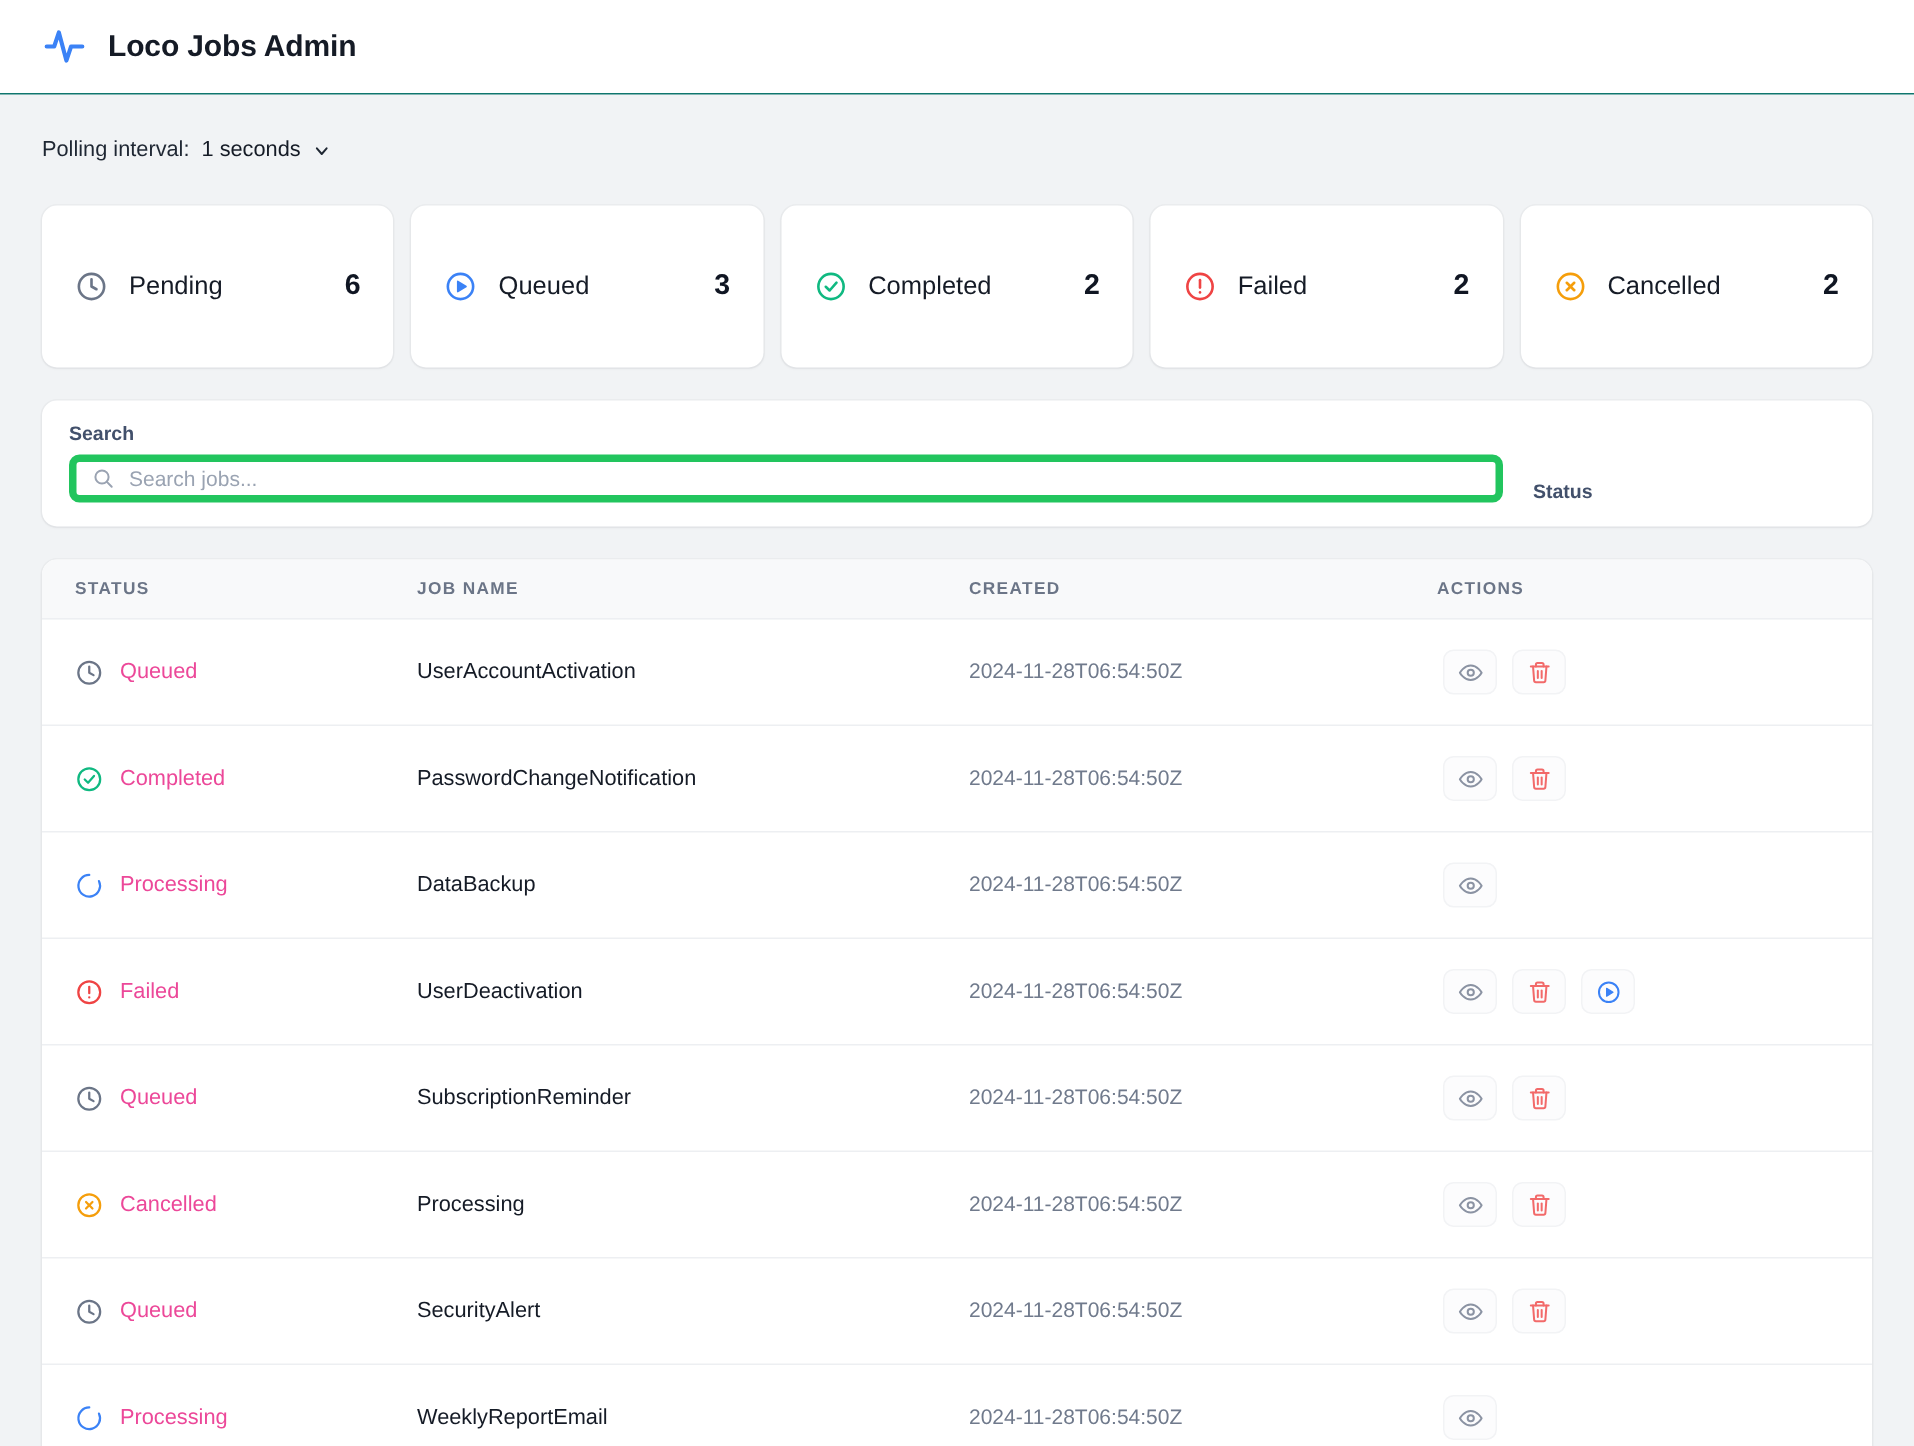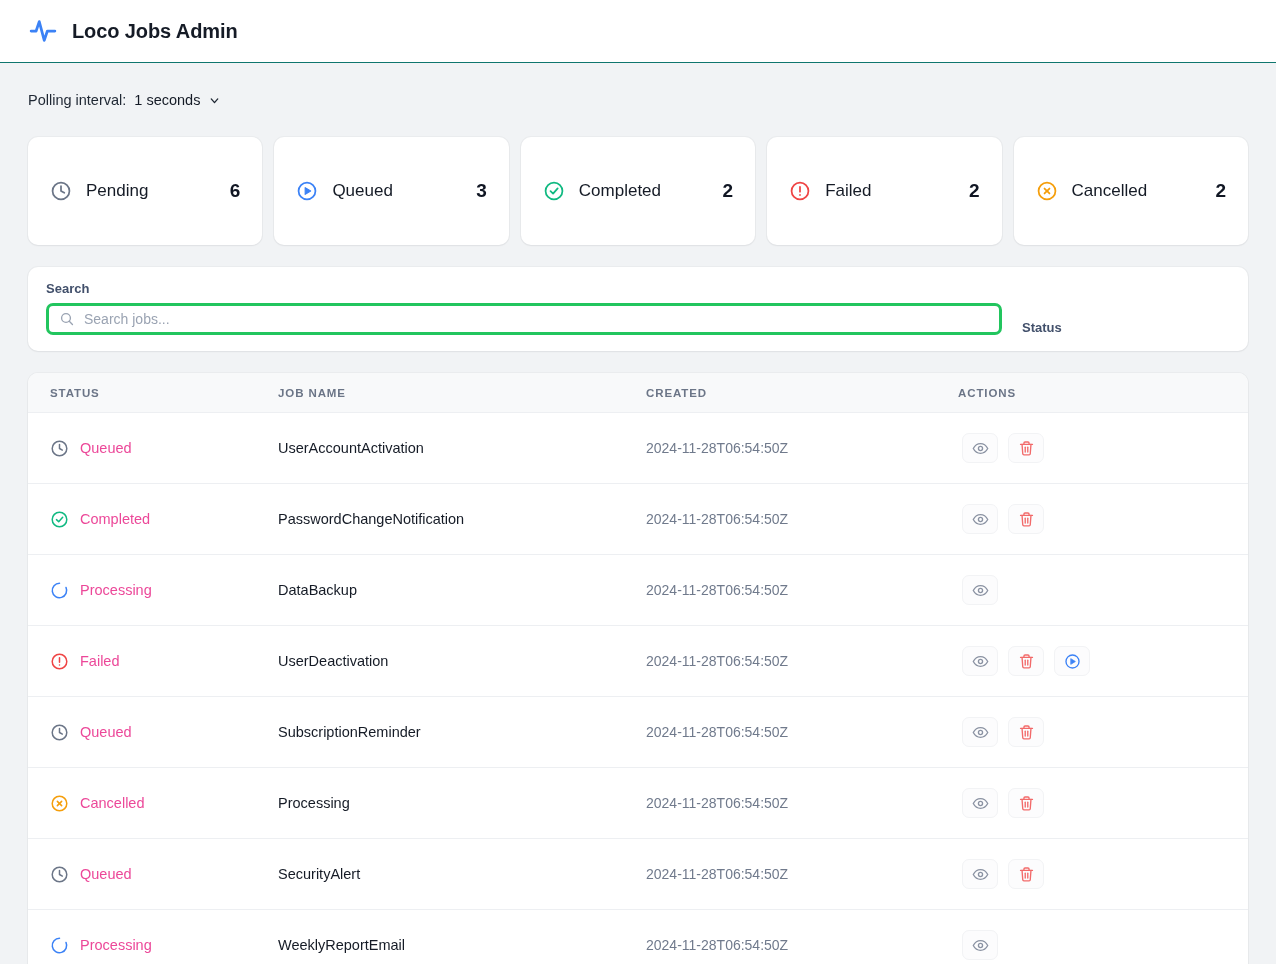--- a/index.html
+++ b/index.html
@@ -71,21 +71,21 @@
     display: flex;
     align-items: flex-end;
     gap: 20px;
     box-shadow: 0 1px 2px rgba(16,24,40,0.05), 0 0 0 1px rgba(16,24,40,0.03);
   }
   .field { display: flex; flex-direction: column; gap: 7px; }
   .field-search { flex: 1; }
   .field-label { font-size: 13px; font-weight: bold; color: #42506b; }
   .search-box {
     position: relative;
-    border: 3px solid #22c55e;
+    border: 5px solid #22c55e;
     border-radius: 7px;
     height: 32px;
     display: flex; align-items: center;
     padding: 0 10px;
     gap: 9px;
     background: #fff;
   }
   .search-icon { width: 16px; height: 16px; flex: none; display: block; }
   .search-input {
     border: none; outline: none; flex: 1;

